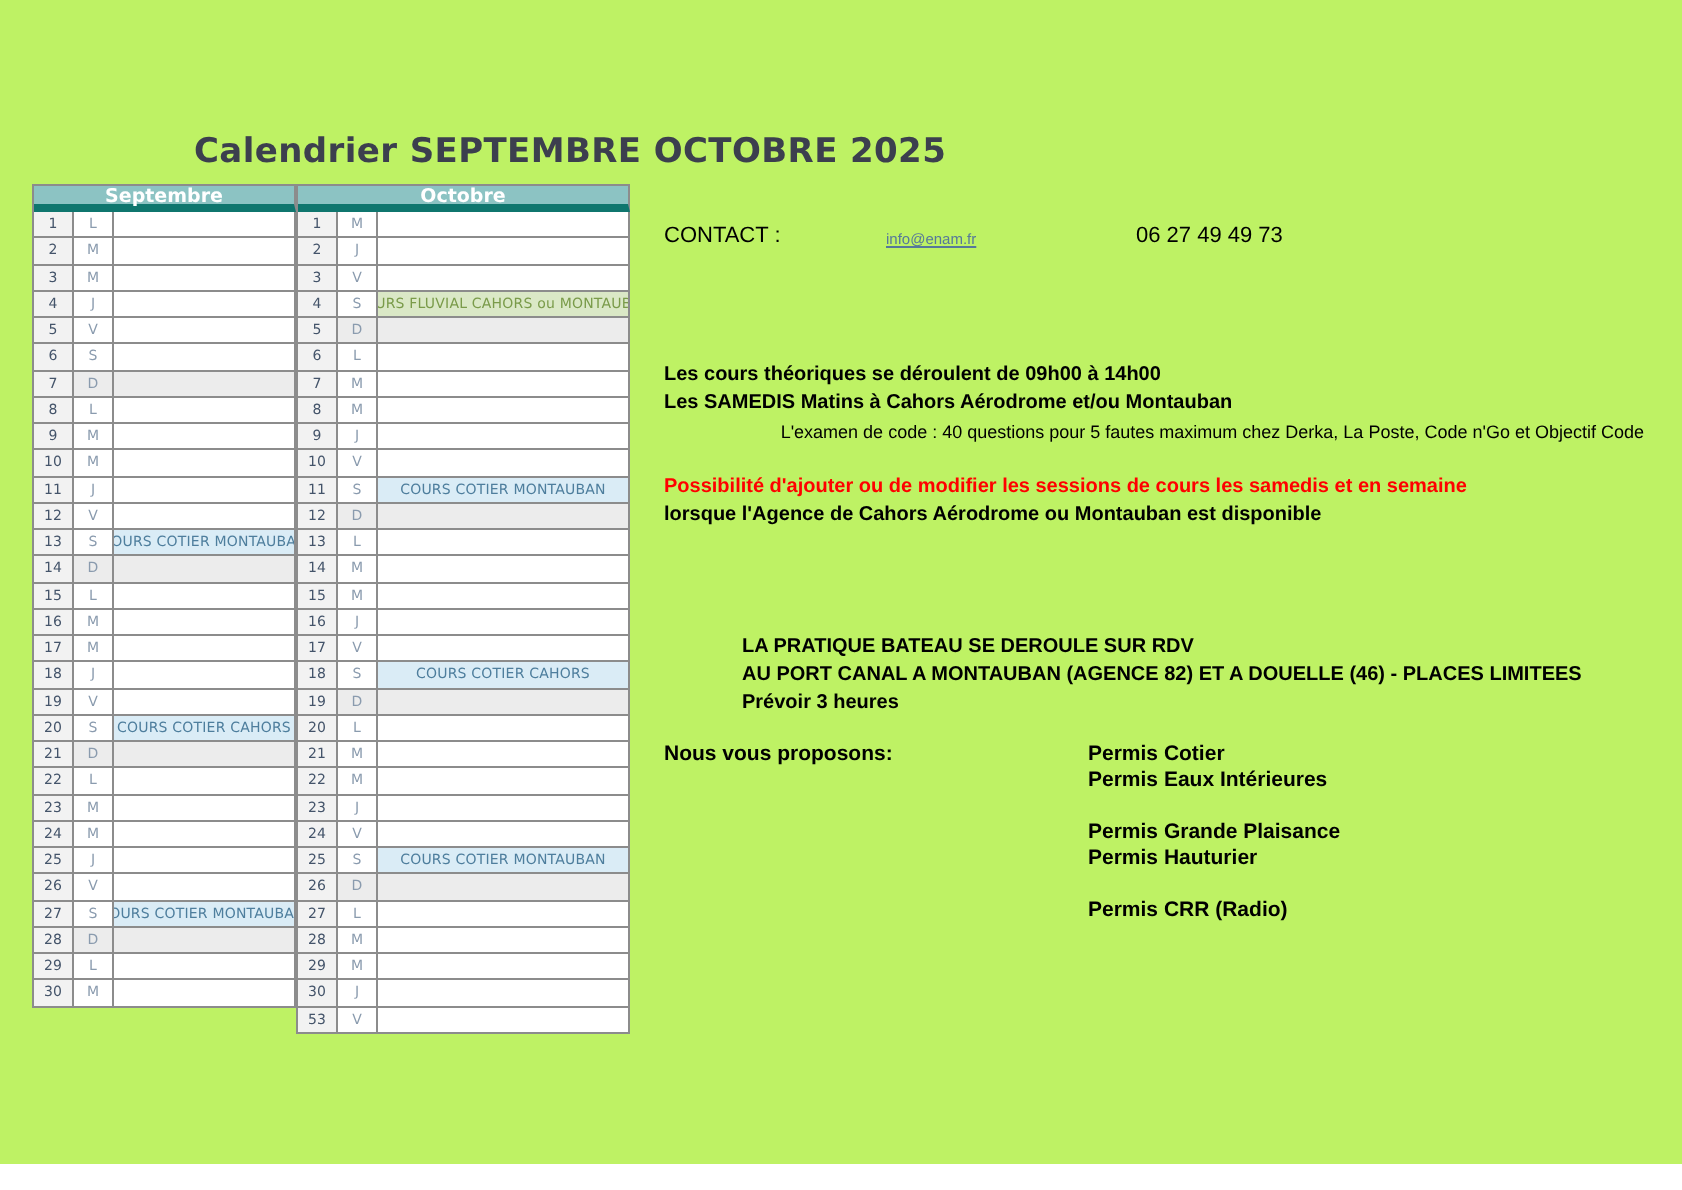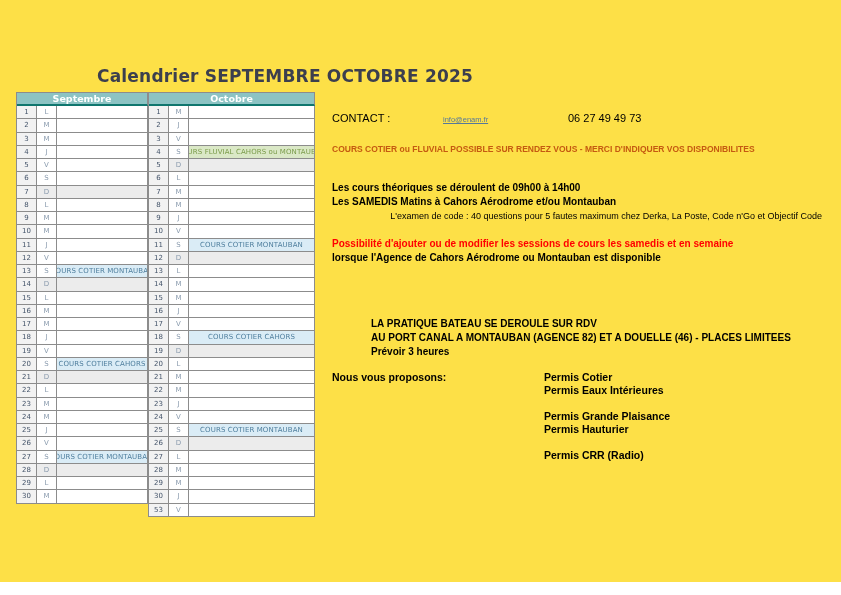--- a/index.html
+++ b/index.html
@@ -1,30 +1,30 @@
 <!DOCTYPE html>
 <html><head>
 <meta charset="utf-8">
 <style>
   * { margin:0; padding:0; box-sizing:border-box; }
   html,body { width:841px; height:595px; background:#ffffff; font-family:"Liberation Sans", sans-serif; }
-  #page { position:relative; width:841px; height:582px; background:#fde047; overflow:hidden; }
+  #page { position:relative; width:841px; height:582px; background:#bef264; overflow:hidden; }
 
   
   #title { position:absolute; left:97px; top:66px; font-family:"DejaVu Sans", sans-serif;
            font-size:17px; font-weight:bold; color:#3c3f4e; letter-spacing:0.2px; }
 
   
   #calendar { position:absolute; left:16px; top:92px; }
   .month { position:absolute; top:0; border-top:1px solid #8c8c8c; border-left:1px solid #8c8c8c; }
   #month-0 { left:0; width:132px; }
   #month-1 { left:132px; width:167px; }
   .month-header { height:13px; line-height:12px; background:#8cc3c3; color:#ffffff; text-align:center;
                   font-family:"DejaVu Sans", sans-serif; font-size:9.5px; font-weight:bold;
-                  border-right:1px solid #8c8c8c; border-bottom:2px solid #0f766e; }
+                  border-right:1px solid #8c8c8c; border-bottom:4px solid #0f766e; }
   .day-row { display:flex; height:13.25px; }
   .day-row > div { border-right:1px solid #8c8c8c; border-bottom:1px solid #8c8c8c;
                    display:flex; align-items:center; justify-content:center;
                    font-family:"DejaVu Sans", sans-serif; font-size:7px; background:#fff; }
   .cell-num { width:20px; background:#f2f2f2 !important; color:#44546a; }
   .cell-let { width:20px; color:#8a9bae; }
   .cell-ev  { flex:1; color:#44546a; white-space:nowrap; overflow:hidden; font-size:6.8px; letter-spacing:0.1px; }
   .day-row.sunday .cell-let, .day-row.sunday .cell-ev { background:#ececec; }
   .cell-ev.ev-blue  { background:#daecf6 !important; color:#4e7e9d; }
   .cell-ev.ev-green { background:#dae8c6 !important; color:#7a9b4a; }
@@ -375,21 +375,20 @@
       </div>
   </div>
 
   <div class="abs" id="contact-row">
     <span id="contact-label">CONTACT :</span>
     <a id="contact-email" href="#">info@enam.fr</a>
     <span id="contact-phone">06 27 49 49 73</span>
   </div>
 
   <div class="abs" id="block-cours">
-    <div class="line-orange">COURS COTIER ou FLUVIAL POSSIBLE  SUR RENDEZ VOUS - MERCI D'INDIQUER VOS DISPONIBILITES</div>
   </div>
 
   <div class="abs" id="block-theorique">
     <div class="line-b10">Les cours théoriques se déroulent de 09h00 à 14h00</div>
     <div class="line-b10">Les SAMEDIS Matins à Cahors Aérodrome et/ou Montauban</div>
     <div class="line-b9">L'examen de code : 40 questions pour 5 fautes maximum chez Derka, La Poste, Code n'Go et Objectif Code</div>
   </div>
 
   <div class="abs" id="block-possibilite">
     <div class="line-red">Possibilité d'ajouter ou de modifier les sessions de cours les samedis et en semaine</div>

